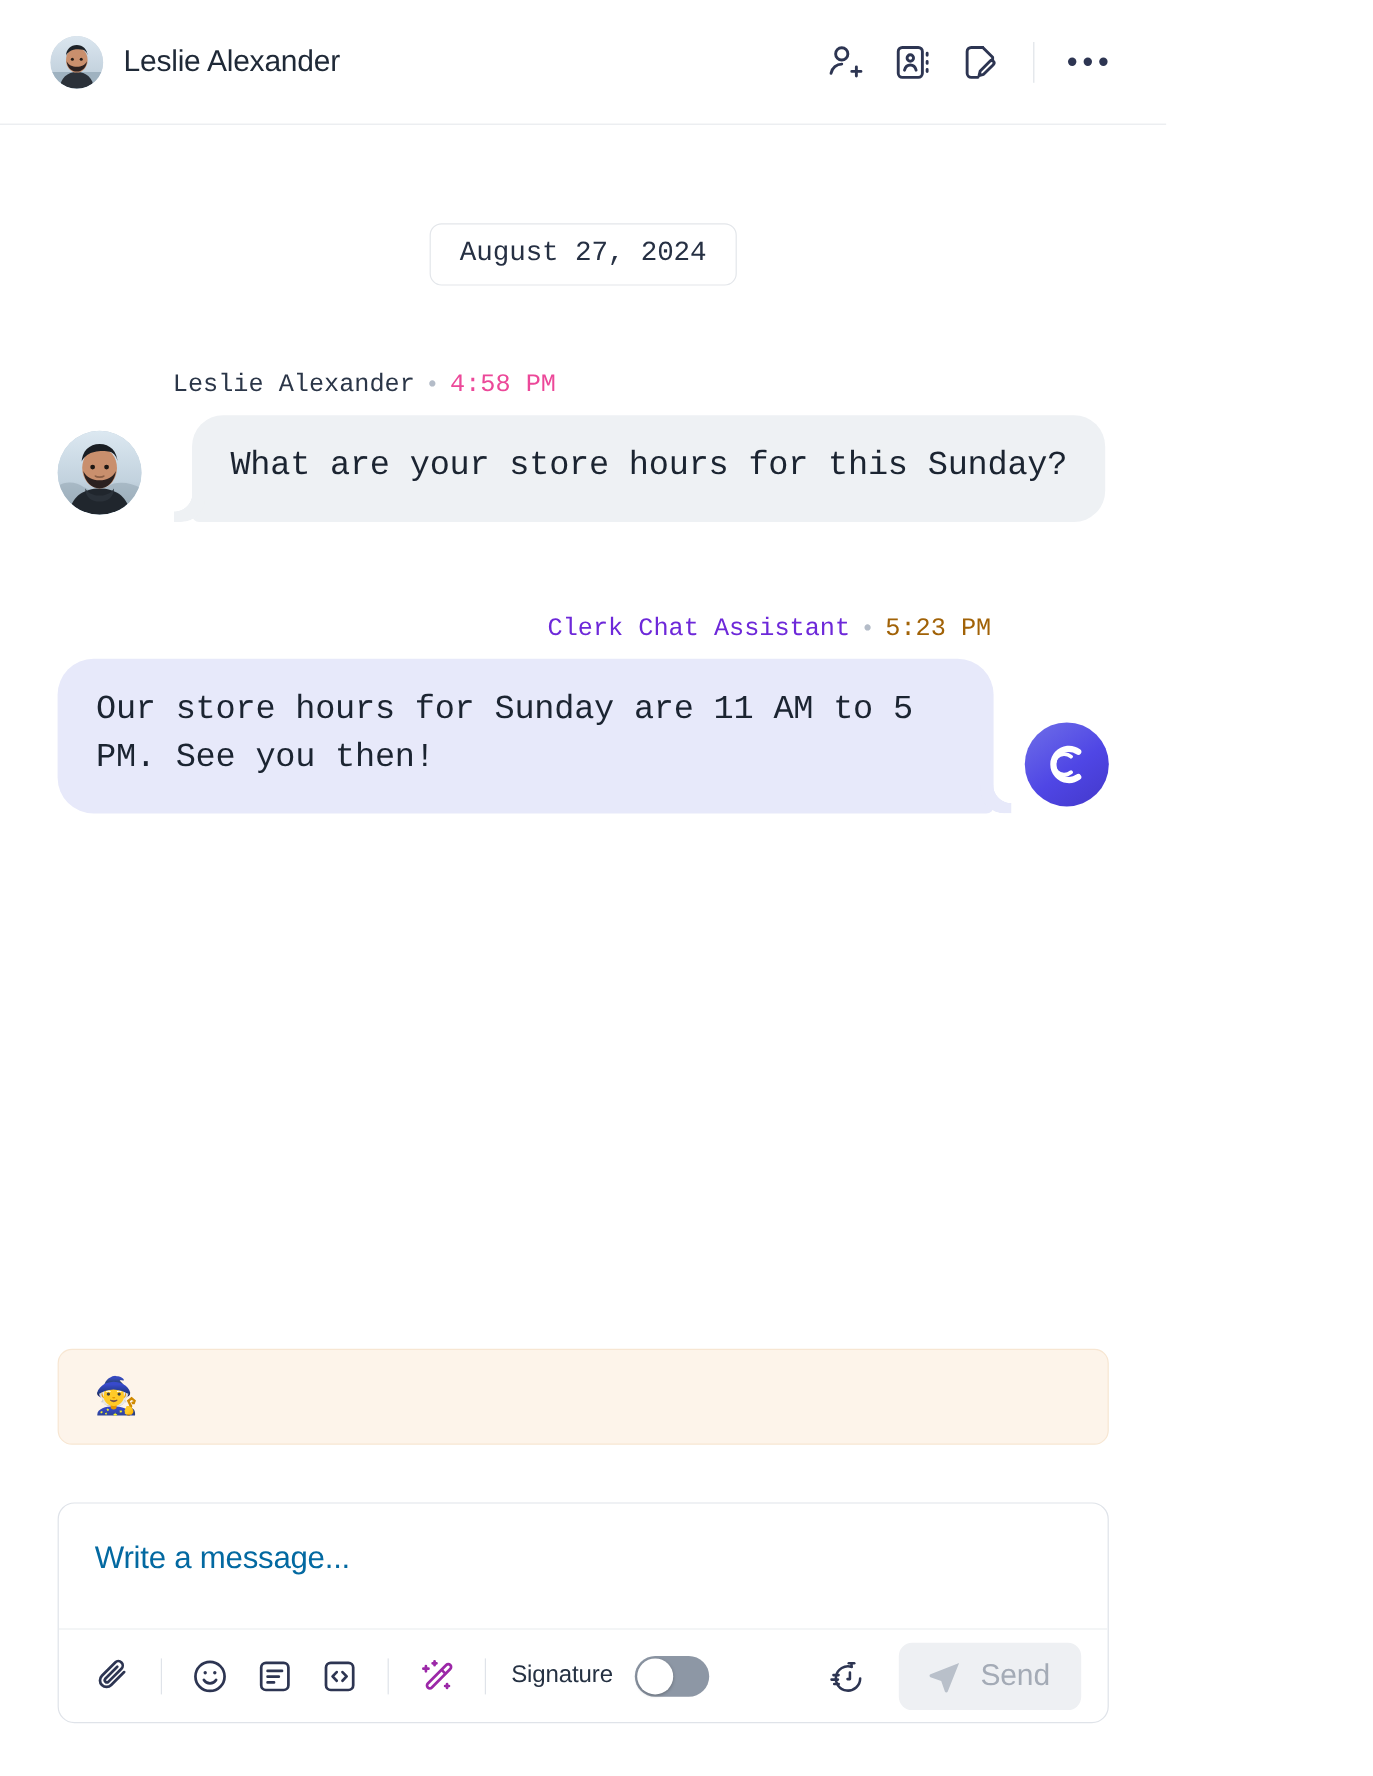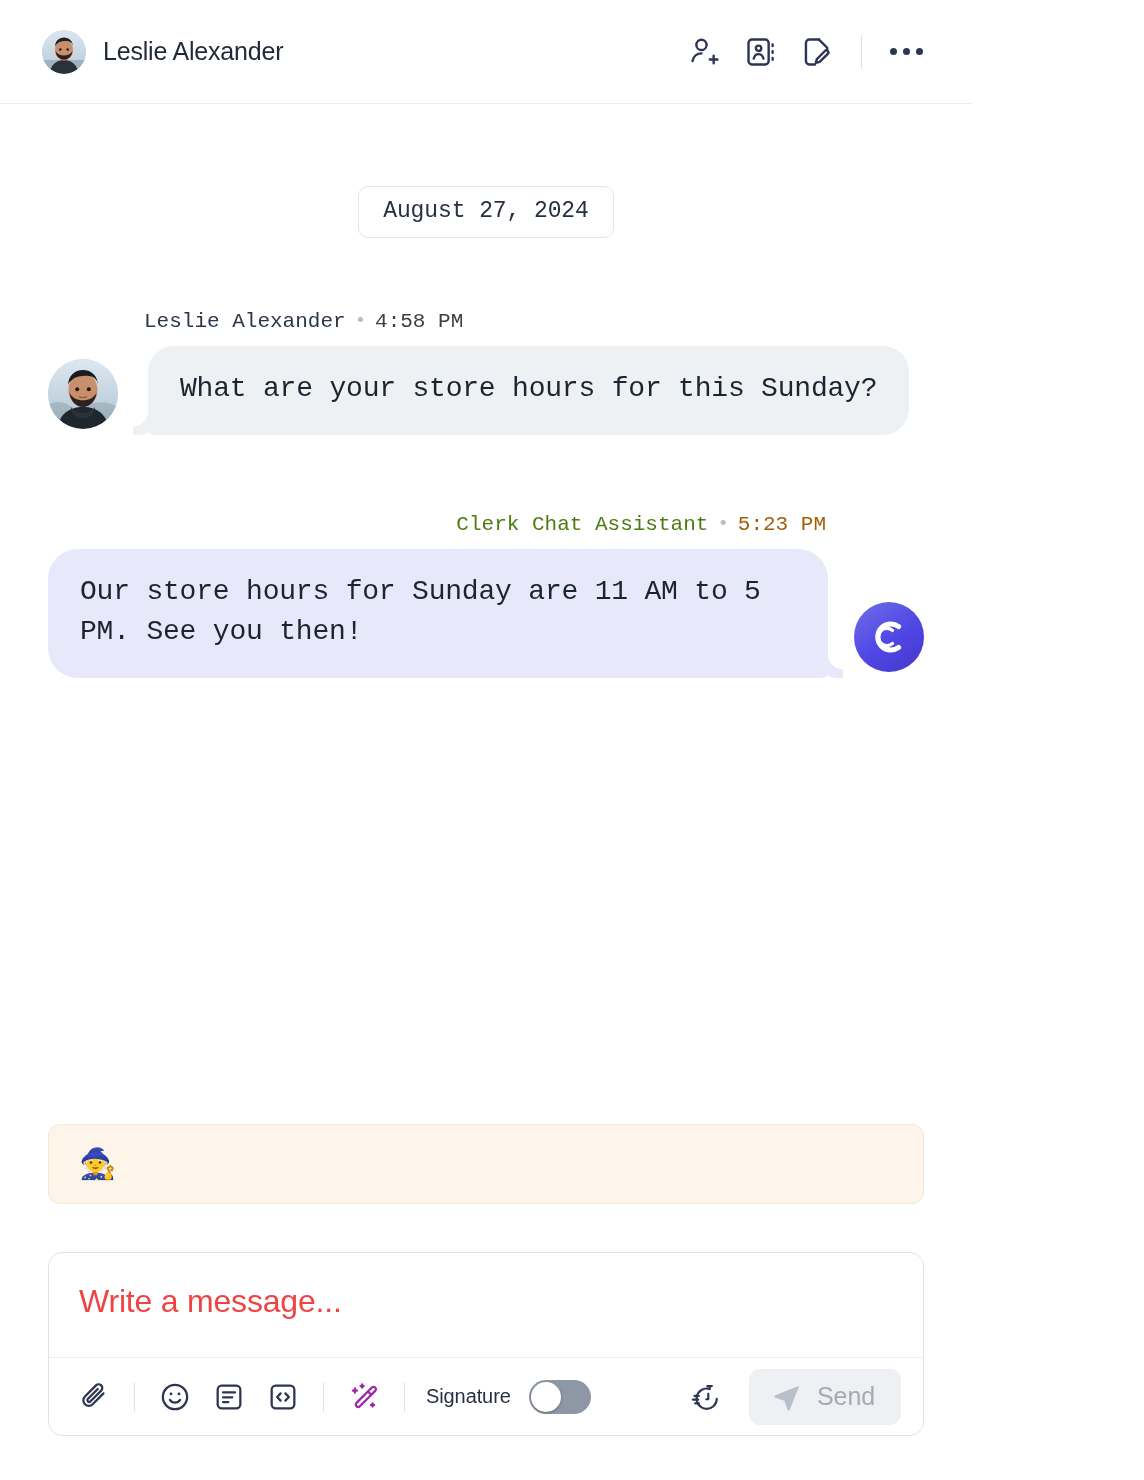--- a/index.html
+++ b/index.html
@@ -113,26 +113,26 @@
   .meta {
     font-size: 21px;
     margin-left: 96px;
     display: flex;
     align-items: center;
     gap: 9px;
     margin-bottom: 13px;
   }
   .meta .who { color: #2b3648; }
   .meta .sep { color: #b4bcc8; font-size: 19px; line-height: 1; }
-  .meta .time { color: #404040; }
+  .meta .time { color: #ec4899; }
 
   .in-row {
     display: flex;
     align-items: flex-end;
-    gap: 4px;
+    gap: 16px;
   }
   .msg-avatar {
     width: 70px;
     height: 70px;
     border-radius: 50%;
     overflow: hidden;
     flex: 0 0 70px;
     position: relative;
     background: #c3d3df;
     margin-bottom: 6px;
@@ -169,21 +169,21 @@
   }
   .meta-out {
     font-size: 21px;
     display: flex;
     align-items: center;
     gap: 9px;
     justify-content: flex-end;
     margin-right: 98px;
     margin-bottom: 13px;
   }
-  .meta-out .who { color: #4d7c0f; }
+  .meta-out .who { color: #6d28d9; }
   .meta-out .sep { color: #b4bcc8; font-size: 19px; line-height: 1; }
   .meta-out .time { color: #a16207; }
 
   .out-row {
     display: flex;
     align-items: flex-end;
     justify-content: flex-end;
   }
   .bubble-out {
     background: #e7e9fa;
@@ -245,22 +245,22 @@
     margin: 48px 48px 44px;
     border: 1px solid #dfe3e9;
     border-radius: 14px;
     background: #ffffff;
     flex: 0 0 auto;
     overflow: hidden;
   }
   .composer-input {
     height: 104px;
     padding: 30px 30px 0;
-    font-size: 32px;
-    color: #ef4444;
+    font-size: 26px;
+    color: #0369a1;
     letter-spacing: -0.2px;
     cursor: text;
   }
   .composer-bar {
     height: 78px;
     border-top: 1px solid #eceef1;
     display: flex;
     align-items: center;
     padding: 0 22px 0 18px;
     gap: 0;

